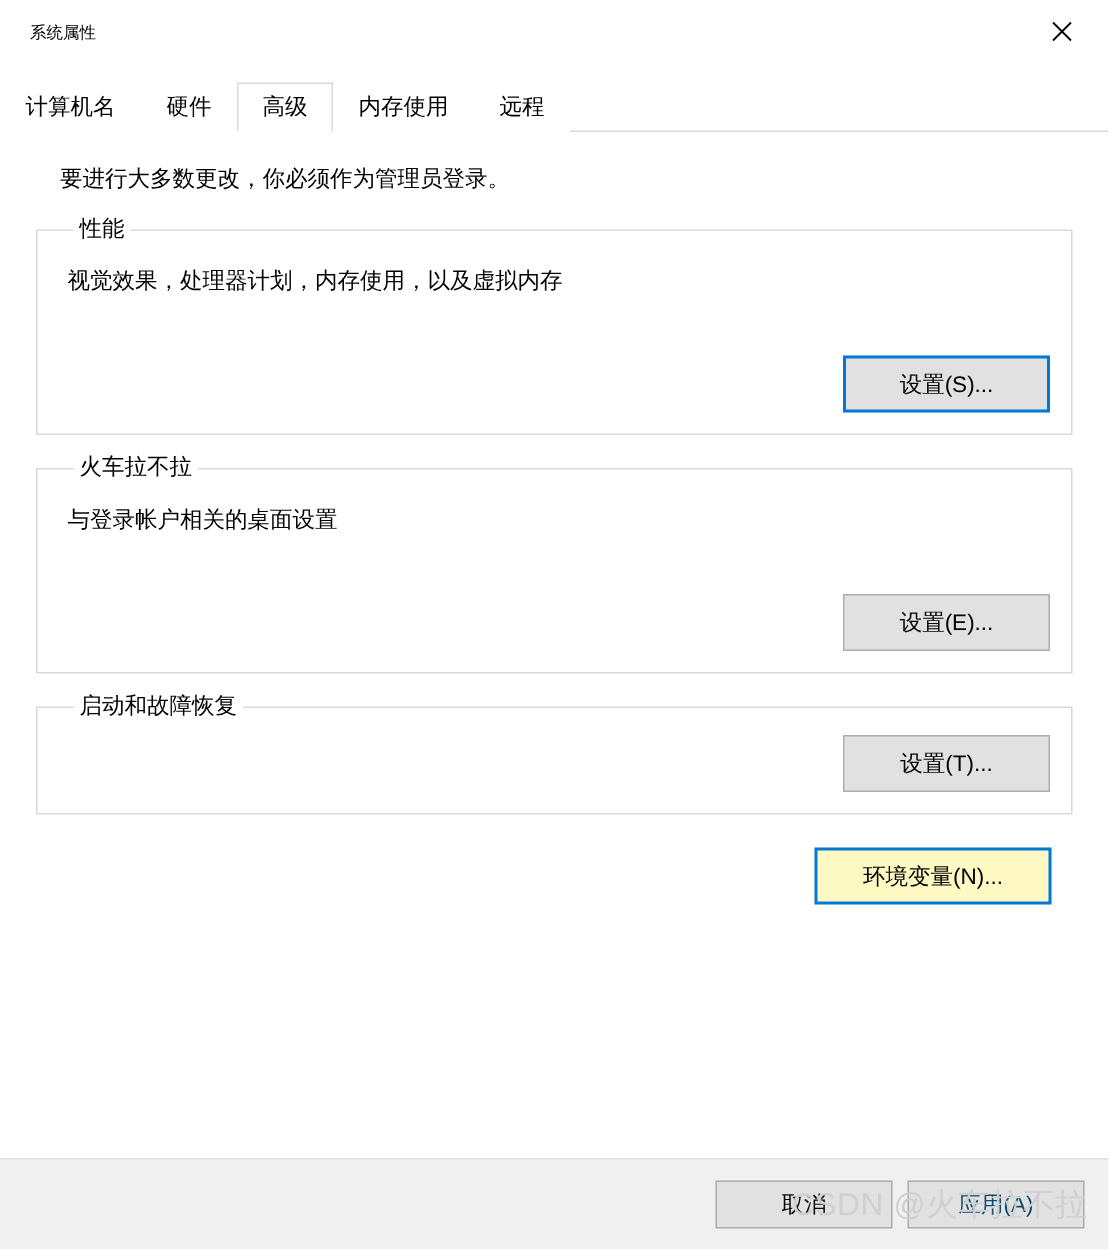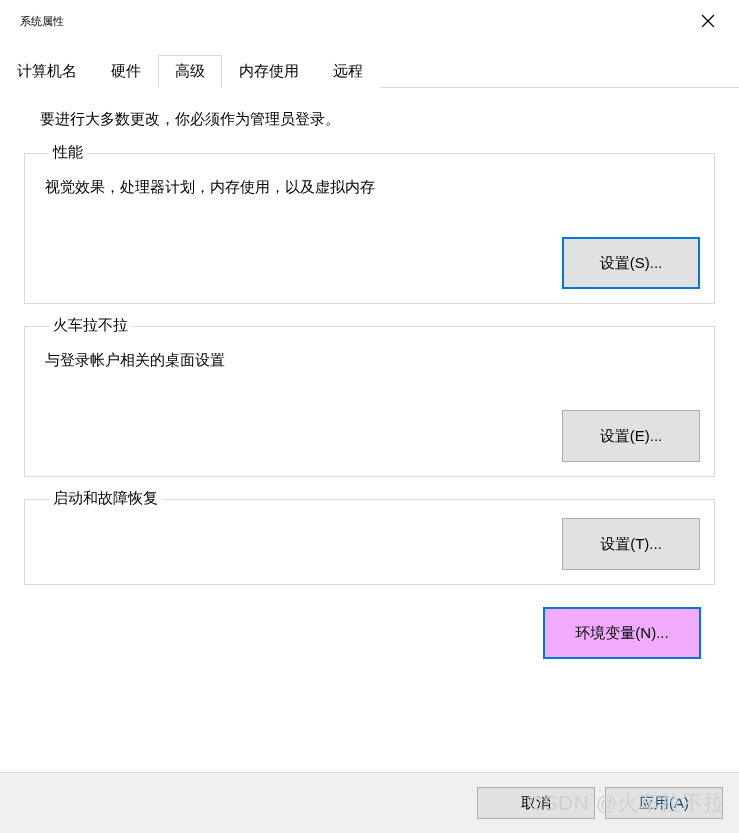--- a/index.html
+++ b/index.html
@@ -94,35 +94,35 @@
       margin-left: 6px;
       margin-bottom: 40px;
       margin-top: 6px;
     }
     .group-button-row {
       display: flex;
       justify-content: flex-end;
     }
     .win-button {
       min-width: 138px;
-      height: 52px;
+      height: 38px;
       border: 1px solid #adadad;
       background: #e1e1e1;
       font-family: inherit;
       font-size: 15px;
       cursor: pointer;
       padding: 0 12px;
     }
     .win-button.highlighted {
       border: 2px solid #0078d7;
       background: #e1e1e1;
     }
     .win-button.primary-highlight {
       border: 2px solid #0078d7;
-      background: #f0abfc;
+      background: #fef9c3;
     }
     .win-button:disabled {
       color: #0c4a6e;
       cursor: default;
     }
     .env-button-row {
       display: flex;
       justify-content: flex-end;
       padding-right: 14px;
       margin-top: 10px;

